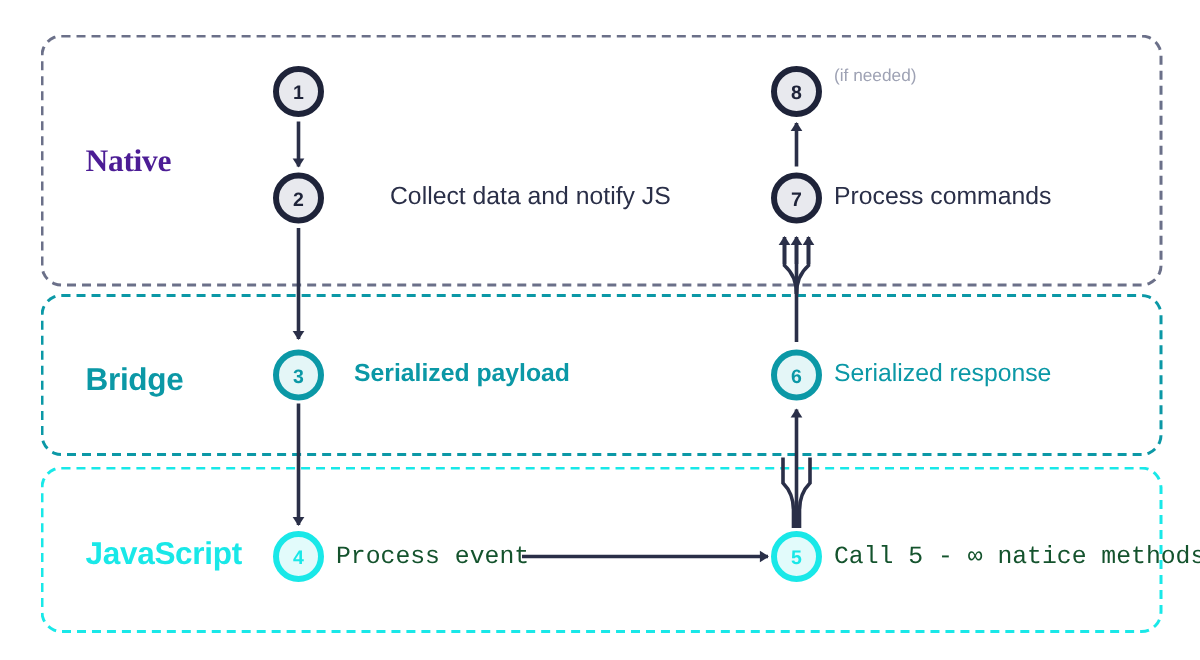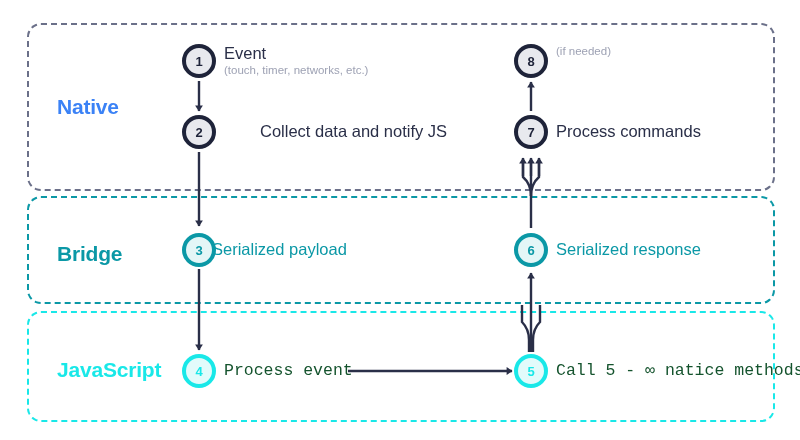--- a/index.html
+++ b/index.html
@@ -46,21 +46,21 @@
   }
 
   
   .layer-title {
     position: absolute;
     font-weight: bold;
     font-size: 21px;
     letter-spacing: -0.2px;
     white-space: nowrap;
   }
-  .title-native { left: 57px;  top: 95px;  color: #3b82f6; }
+  .title-native { left: 57px;  top: 95px;  color: #4c1d95; font-family: Liberation Serif, serif; }
   .title-bridge { left: 57px;  top: 242px; color: #0b98a6; }
   .title-js     { left: 57px;  top: 358px; color: #19e8e8; }
 
   
   .node {
     position: absolute;
     width: 34px;
     height: 34px;
     border-radius: 50%;
     box-sizing: border-box;
@@ -176,36 +176,32 @@
     </g>
 
     <g>
       <line x1="531" y1="111" x2="531" y2="82" stroke="#2a2f48" stroke-width="2.4" marker-end="url(#ah-up)"></line>
     </g>
   </svg>
 
   <div class="node dark" style="left:182px; top:44px;">
     <span>1</span>
   </div>
-  <div class="step-label label-dark" style="left:224px; top:44px;">
-    <span class="main">Event</span>
-    <span class="sub">(touch, timer, networks, etc.)</span>
-  </div>
 
   <div class="node dark" style="left:182px; top:115px;">
     <span>2</span>
   </div>
   <div class="step-label label-dark" style="left:224px; top:122px;margin-left:36px;">
     <span class="main">Collect data and notify JS</span>
   </div>
 
   <div class="node teal" style="left:182px; top:233px;">
     <span>3</span>
   </div>
-  <div class="step-label label-teal" style="left:212px; top:240px;">
+  <div class="step-label label-teal" style="left:236px; top:240px;font-weight:bold;">
     <span class="main">Serialized payload</span>
   </div>
 
   <div class="node cyan" style="left:182px; top:354px;">
     <span>4</span>
   </div>
   <div class="step-label label-cyan" style="left:224px; top:361px;">
     <span class="main">Process event</span>
   </div>
 

